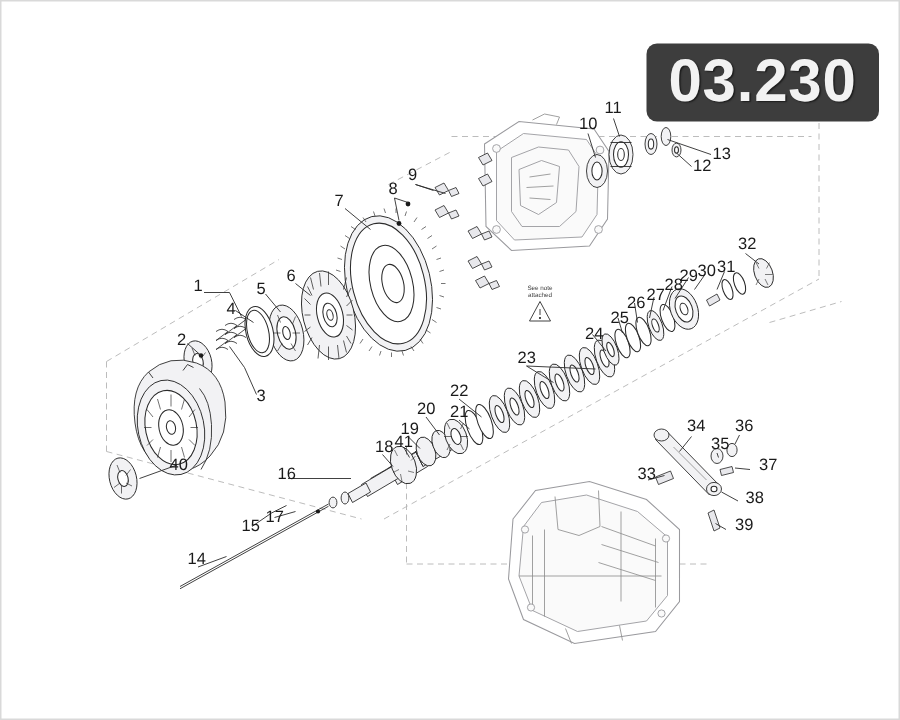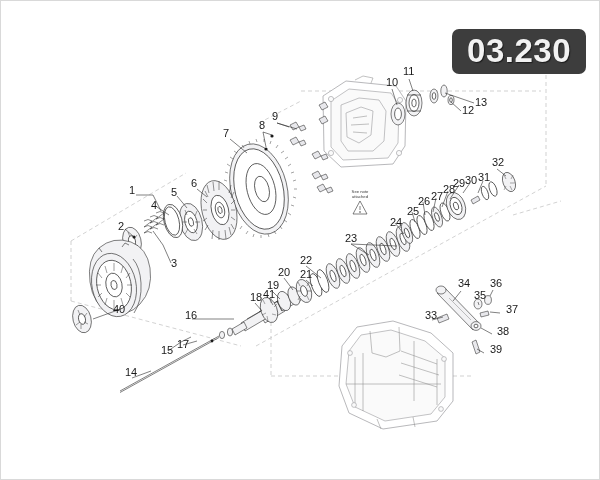--- a/index.html
+++ b/index.html
@@ -15,21 +15,21 @@
   .lnl{stroke:#8d8d8d;stroke-width:.55;fill:none;}
   .dash{stroke:#b4b4b4;stroke-width:.6;fill:none;stroke-dasharray:4 3;}
   .pt{fill:#1a1a1a;}
   .dk{stroke:#2b2b2b;stroke-width:.7;fill:#ffffff;}
   .dkf{stroke:#2b2b2b;stroke-width:.6;fill:#f2f2f4;}
   .gr{stroke:#9a9a9e;stroke-width:.7;fill:#ffffff;}
   .grf{stroke:#9a9a9e;stroke-width:.6;fill:#fafafa;}
   .hw{stroke:#2b2b2b;stroke-width:.55;fill:#e8e8ec;}
   #badge{position:absolute;right:13px;top:28px;background:#3d3d3d;
          border-radius:7px;padding:5px 15px 7px 15px;}
-  #badge span{color:#f2f2f2;font-size:33px;font-weight:bold;
+  #badge span{color:#f2f2f2;font-size:40px;font-weight:bold;
               font-family:"Liberation Sans",sans-serif;letter-spacing:.5px;
               line-height:1;display:block;text-shadow:1px 1px 1px #1c1c1c;}
 </style>
 </head>
 <body>
 
 <div id="page">
 
   <svg id="svgroot" viewBox="0 0 600 480">
     <defs>

